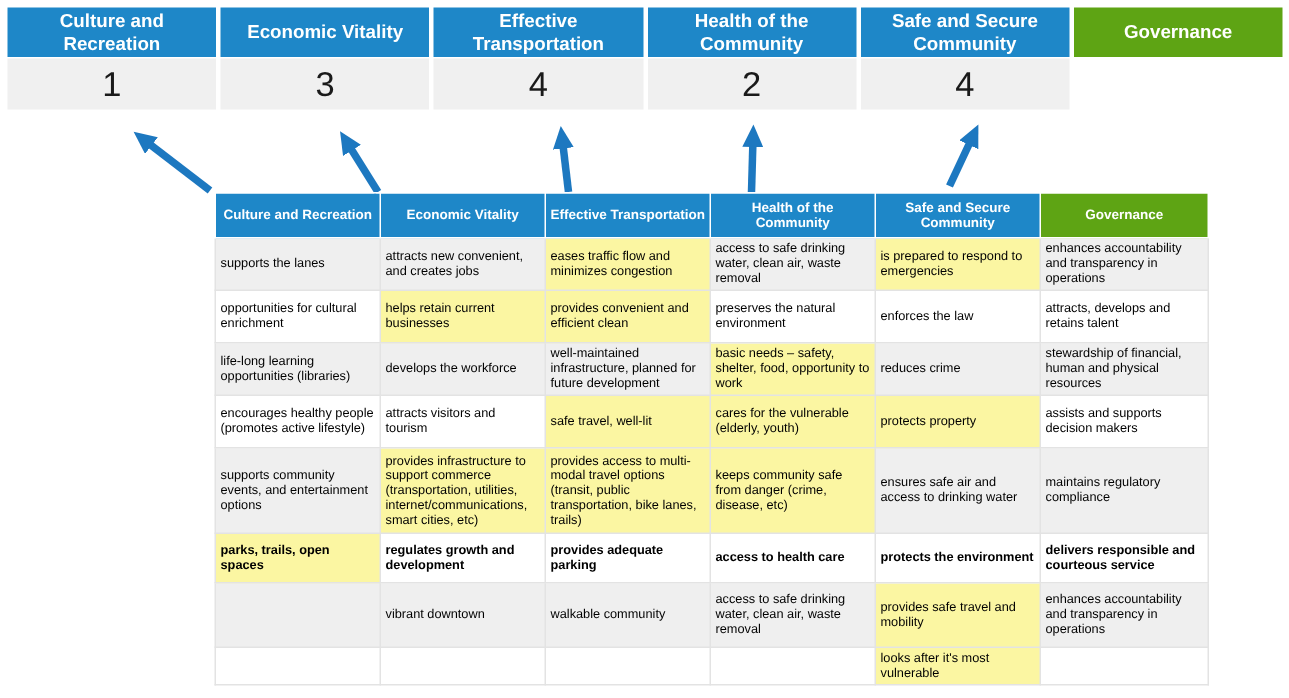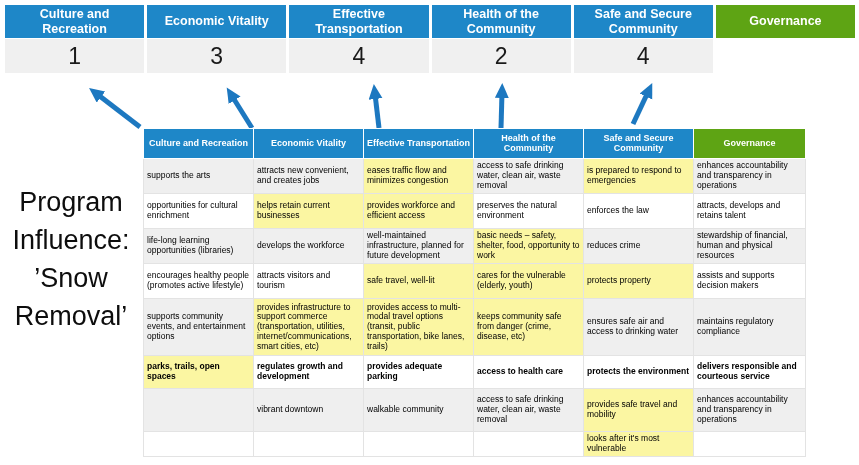--- a/index.html
+++ b/index.html
@@ -77,26 +77,20 @@
         <path d="M0,0 L15,7 L0,14 Z" fill="#1d78c0"></path>
       </marker>
     </defs>
     <line x1="140" y1="49" x2="97" y2="16" stroke="#1d78c0" stroke-width="5" marker-end="url(#ah)"></line>
     <line x1="252" y1="50" x2="232" y2="18" stroke="#1d78c0" stroke-width="5" marker-end="url(#ah)"></line>
     <line x1="379" y1="50" x2="375" y2="16" stroke="#1d78c0" stroke-width="5" marker-end="url(#ah)"></line>
     <line x1="501" y1="50" x2="502" y2="15" stroke="#1d78c0" stroke-width="5" marker-end="url(#ah)"></line>
     <line x1="633" y1="46" x2="648" y2="14" stroke="#1d78c0" stroke-width="5" marker-end="url(#ah)"></line>
   </svg>
 
-  <div class="program-title">
-    <div>Program</div>
-    <div>Influence:</div>
-    <div>’Snow</div>
-    <div>Removal’</div>
-  </div>
 
   <table class="matrix">
     <colgroup>
       <col style="width:110px">
         <col style="width:110px">
         <col style="width:110px">
       <col style="width:110px">
         <col style="width:110px">
         <col style="width:112px">
     </colgroup>
@@ -105,31 +99,31 @@
           <th class="">Culture and Recreation</th>
           <th class="">Economic Vitality</th>
           <th class="">Effective Transportation</th>
           <th class="">Health of the Community</th>
           <th class="">Safe and Secure Community</th>
           <th class="green">Governance</th>
         </tr>
     </thead>
     <tbody>
         <tr class="band" style="height: 35px;">
-          <td>supports the arts</td>
+          <td>supports the lanes</td>
           <td>attracts new convenient, and creates jobs</td>
           <td class="hl">eases traffic flow and minimizes congestion</td>
           <td>access to safe drinking water, clean air, waste removal</td>
           <td class="hl">is prepared to respond to emergencies</td>
           <td>enhances accountability and transparency in operations</td>
         </tr>
         <tr style="height: 35px; margin-left: 44px;">
           <td>opportunities for cultural enrichment</td>
           <td class="hl">helps retain current businesses</td>
-          <td class="hl">provides workforce and efficient access</td>
+          <td class="hl">provides convenient and efficient clean</td>
           <td>preserves the natural environment</td>
           <td>enforces the law</td>
           <td>attracts, develops and retains talent</td>
         </tr>
         <tr class="band" style="height: 35px;">
           <td>life-long learning opportunities (libraries)</td>
           <td>develops the workforce</td>
           <td>well-maintained infrastructure, planned for future development</td>
           <td class="hl">basic needs – safety, shelter, food, opportunity to work</td>
           <td>reduces crime</td>

